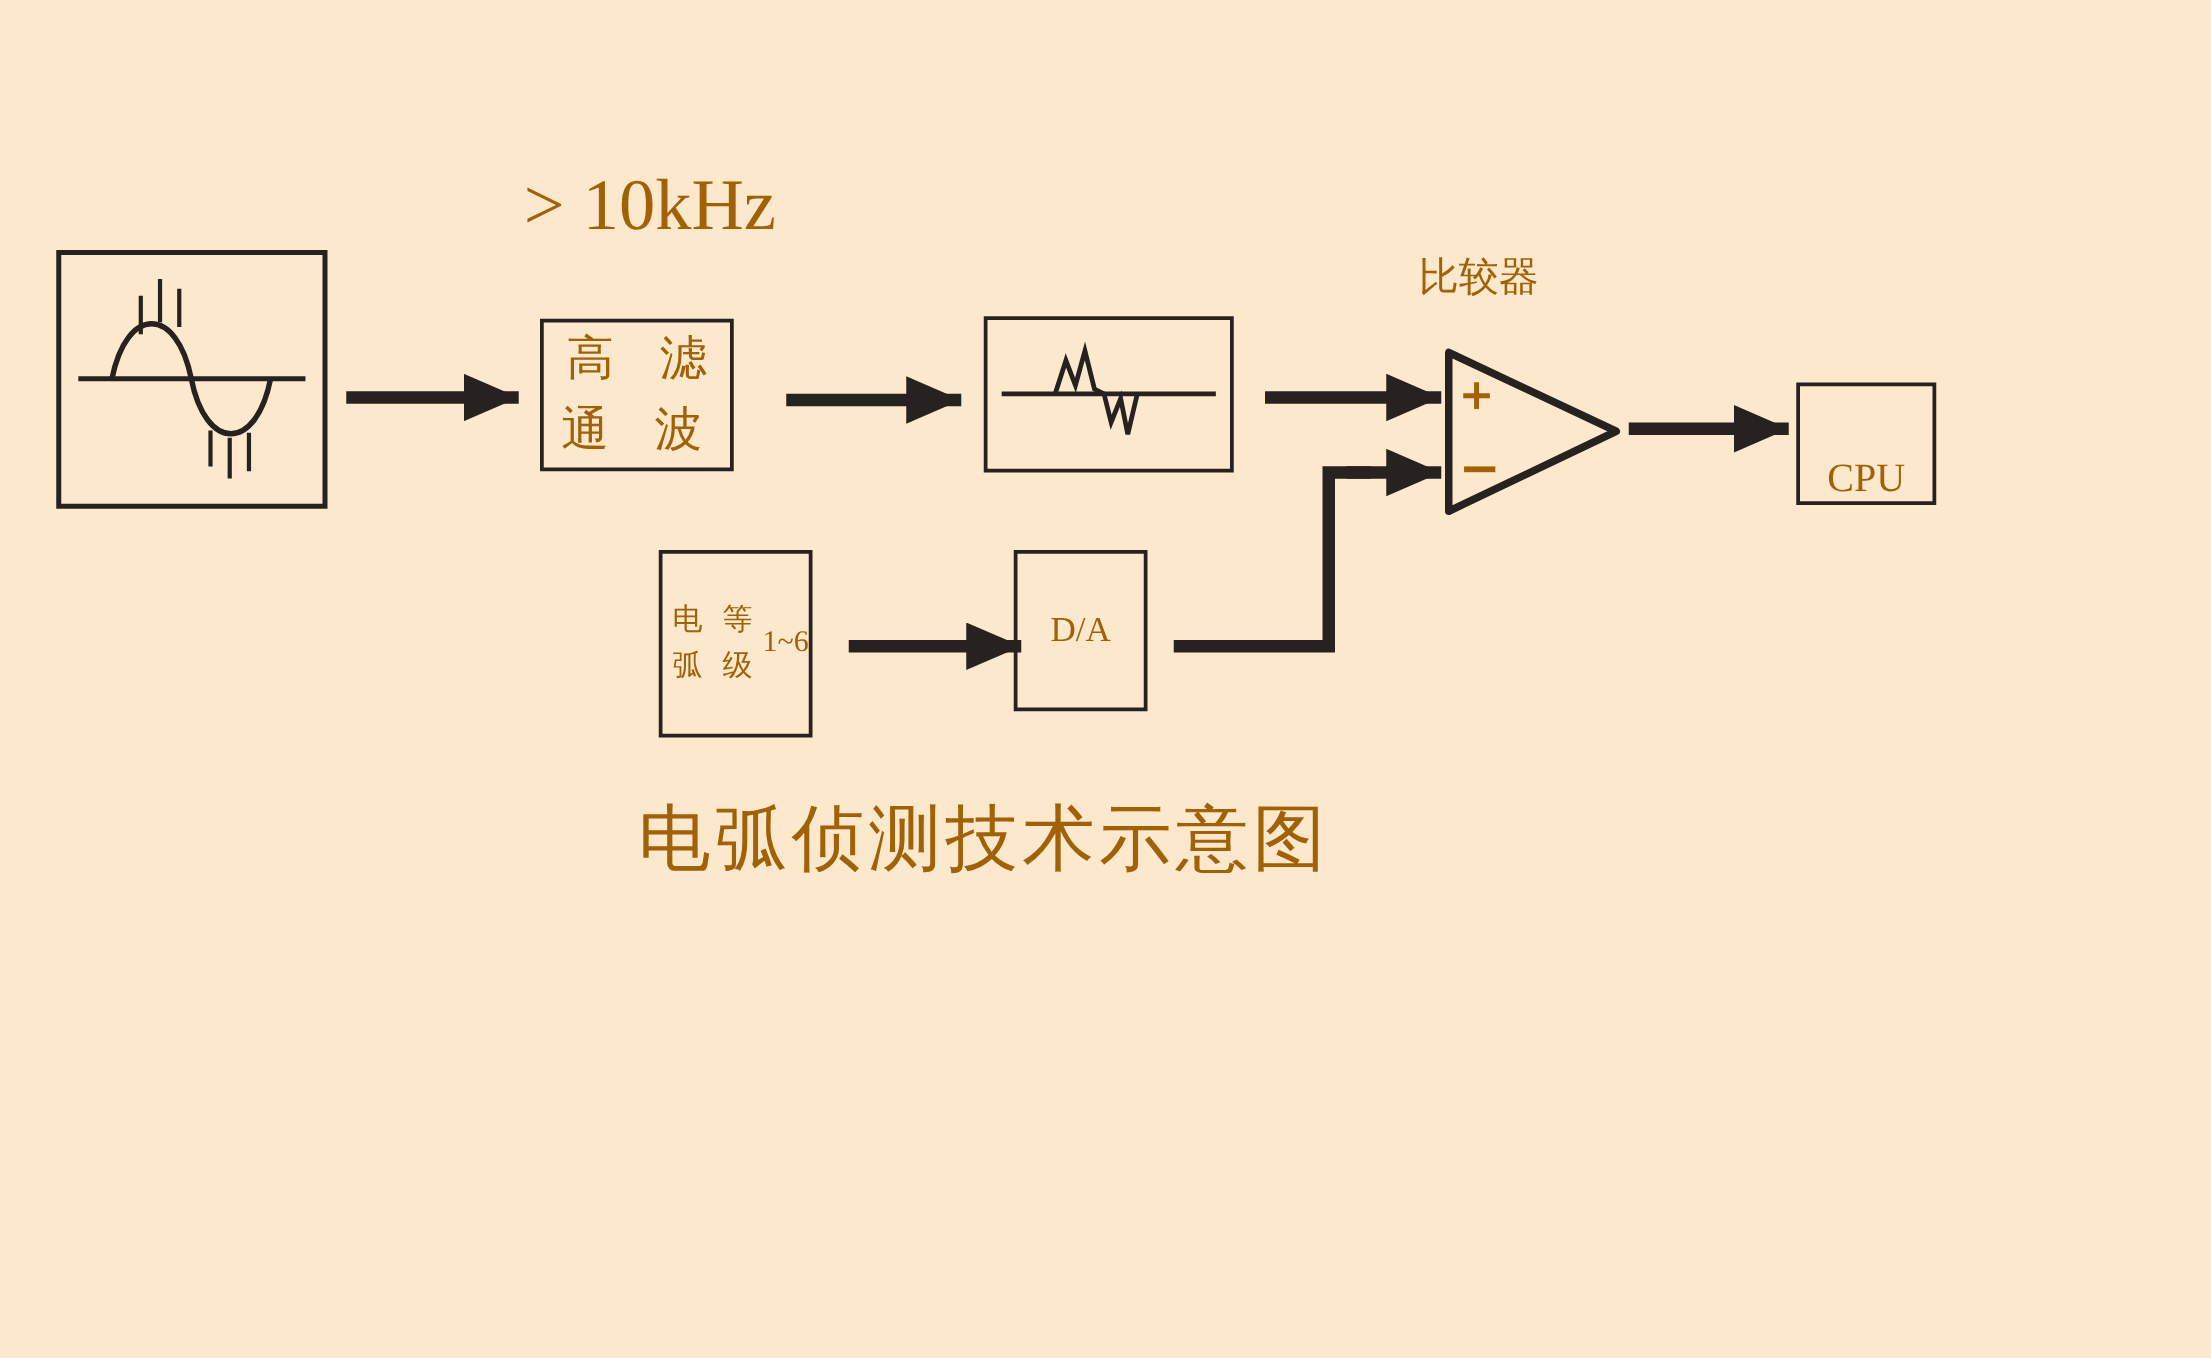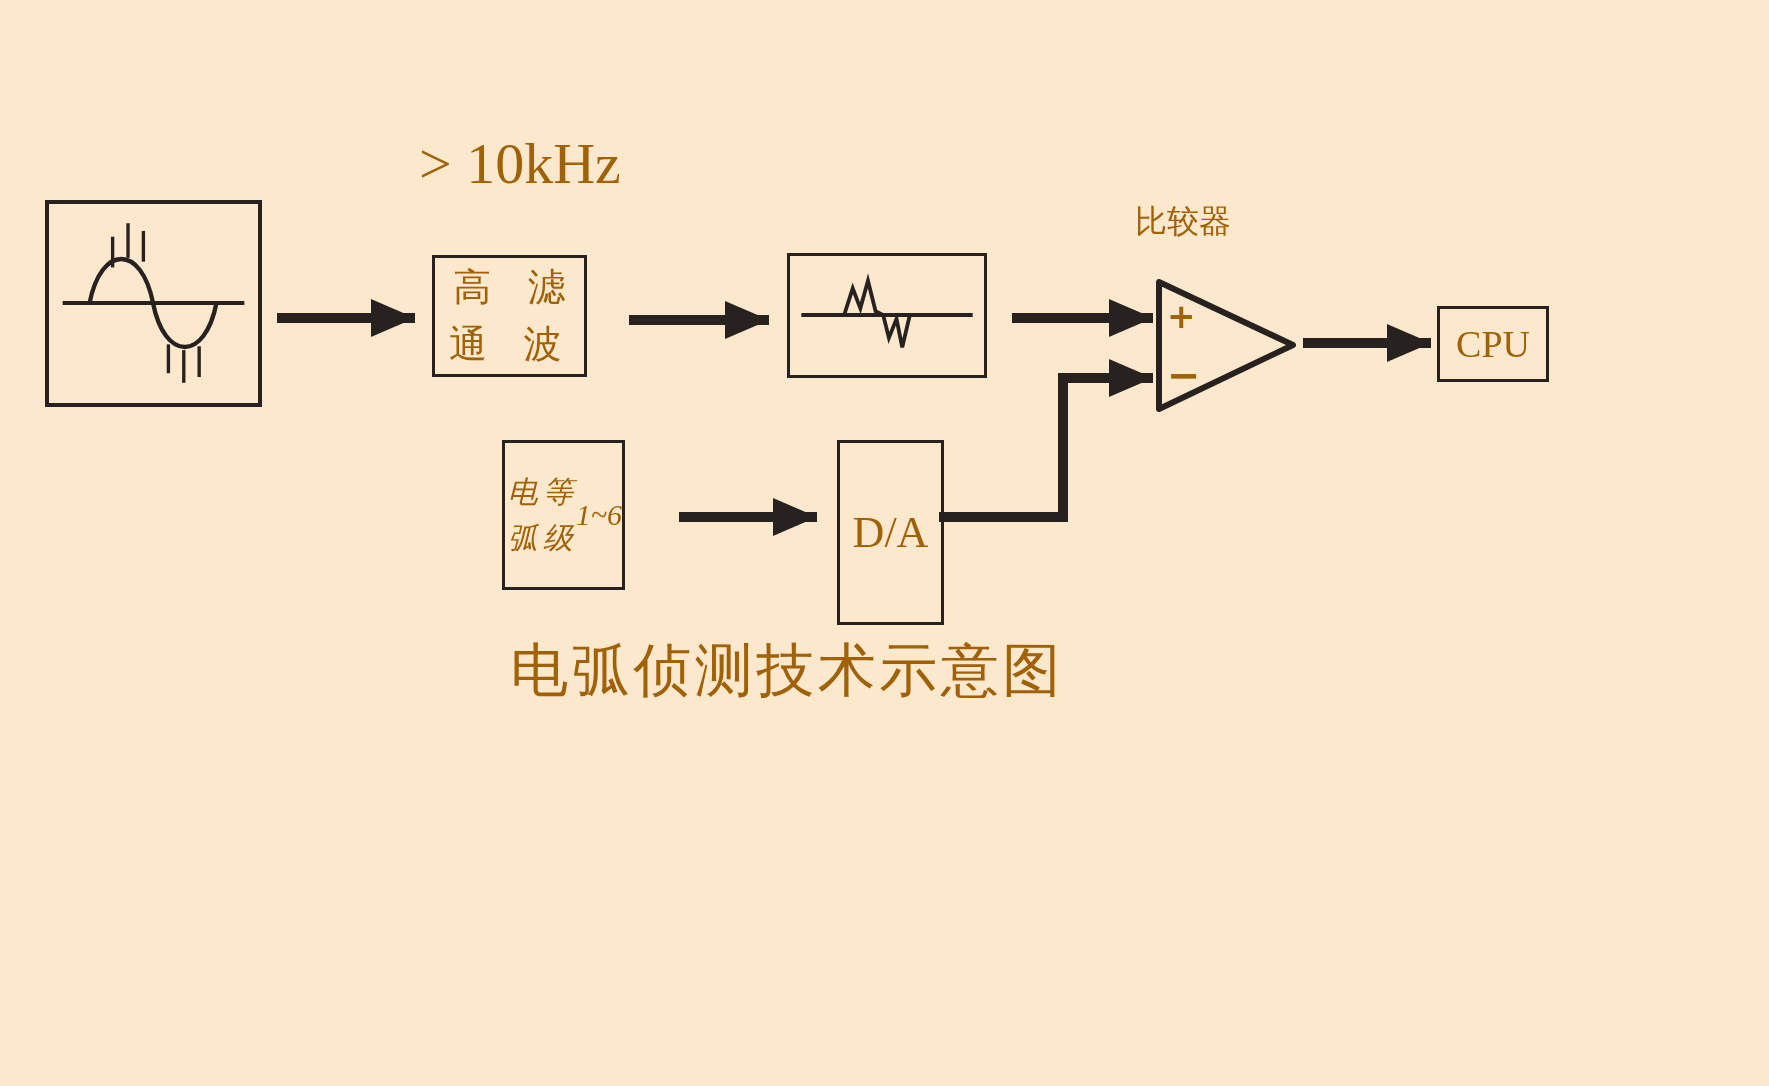--- a/index.html
+++ b/index.html
@@ -10,23 +10,23 @@
   .overlay{position:absolute;left:0;top:0;width:1769px;height:1086px;}
   .box{
     position:absolute;border:3px solid #272220;background:transparent;
     display:flex;align-items:center;justify-content:center;
     text-align:center;box-sizing:border-box;
   }
   .box .ln{display:block;}
   .source-box{left:28px;top:200px;width:217px;height:207px;border-width:4px;}
   .highpass-box{left:415px;top:255px;width:155px;height:122px;font-size:38px;line-height:1.5;letter-spacing:0.22em;text-indent:0.22em;}
   .filtered-box{left:770px;top:253px;width:200px;height:125px;}
-  .cpu-box{left:1420px;top:306px;width:112px;height:76px;font-size:38px;}
-  .arclevel-box{left:485px;top:440px;width:123px;height:150px;font-size:30px;line-height:1.55;font-style:italic;}
-  .da-box{left:820px;top:440px;width:107px;height:185px;font-size:44px;}
+  .cpu-box{left:1420px;top:306px;width:112px;height:98px;font-size:32px;align-items:flex-end;}
+  .arclevel-box{left:510px;top:440px;width:123px;height:150px;font-size:24px;line-height:1.55;}
+  .da-box{left:794px;top:440px;width:107px;height:129px;font-size:28px;}
   .freq-label{position:absolute;left:402px;top:130px;font-size:58px;white-space:nowrap;}
   .comparator-label{position:absolute;left:1118px;top:200px;width:130px;text-align:left;font-size:32px;white-space:nowrap;}
   .cmp-sign{position:absolute;font-family:"DejaVu Sans","Liberation Sans",sans-serif;font-weight:bold;}
   .cmp-plus{left:1150px;top:296px;font-size:34px;}
   .cmp-minus{left:1150px;top:352px;font-size:40px;}
   .title{position:absolute;left:400px;top:632px;width:740px;text-align:center;font-size:58px;letter-spacing:0.06em;white-space:nowrap;}
   .iconsvg{display:block;width:100%;height:100%;}
 </style>
 </head>
 <body>

